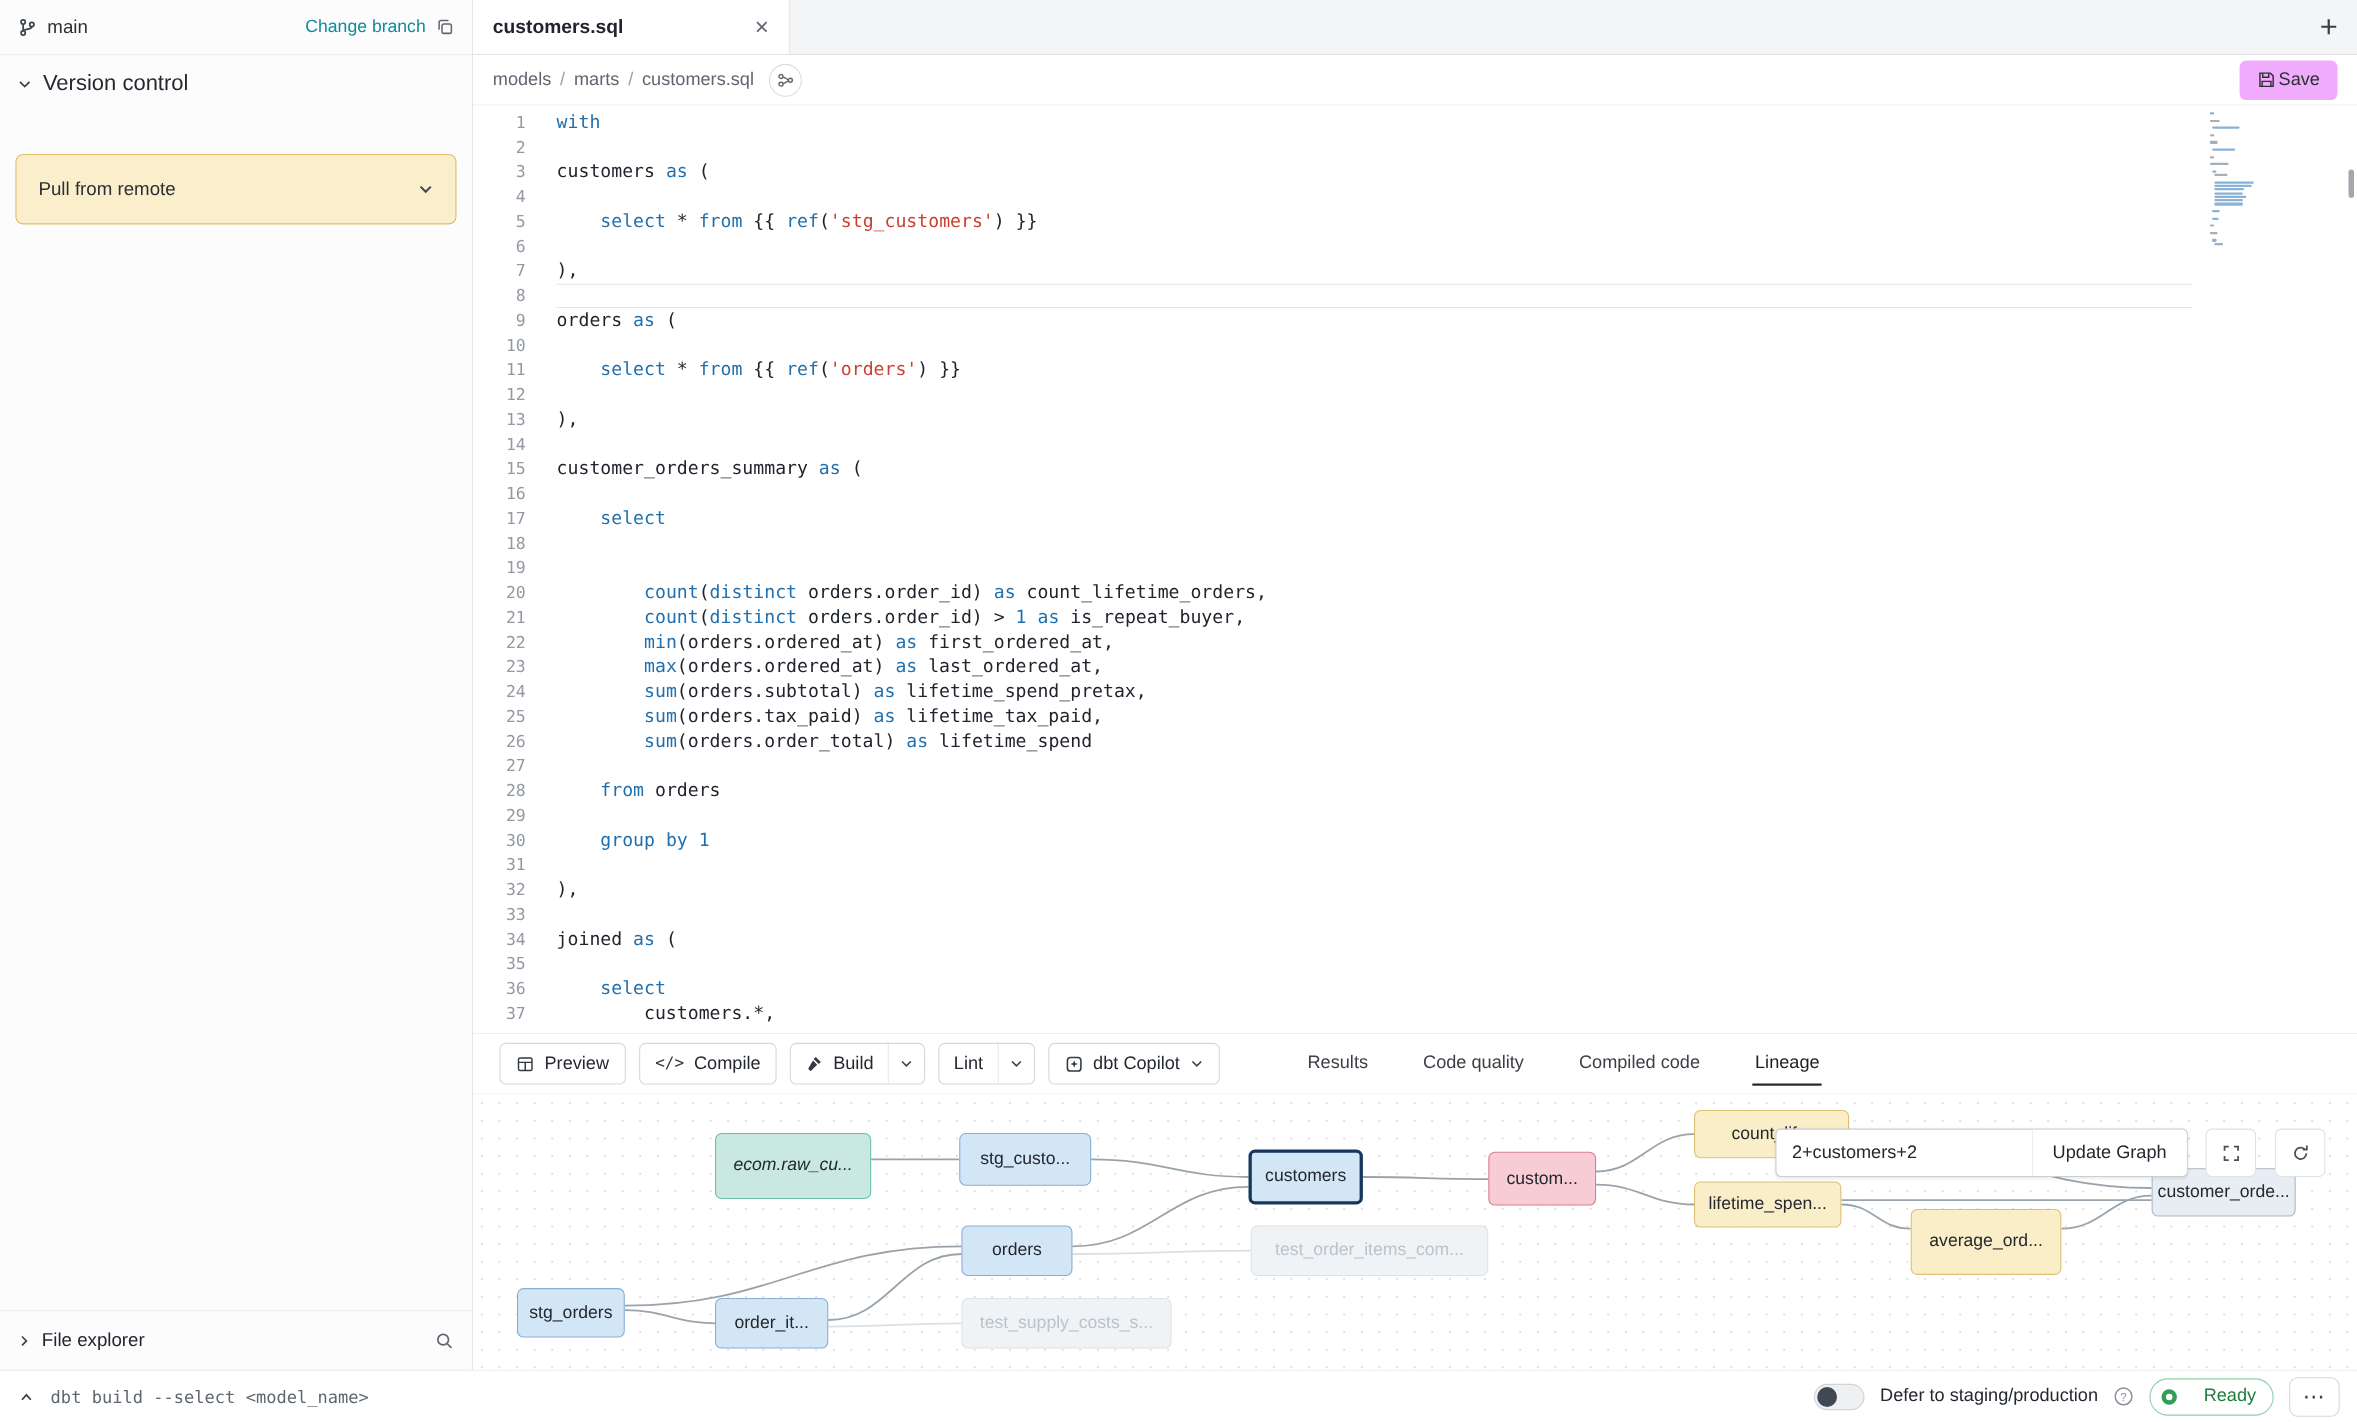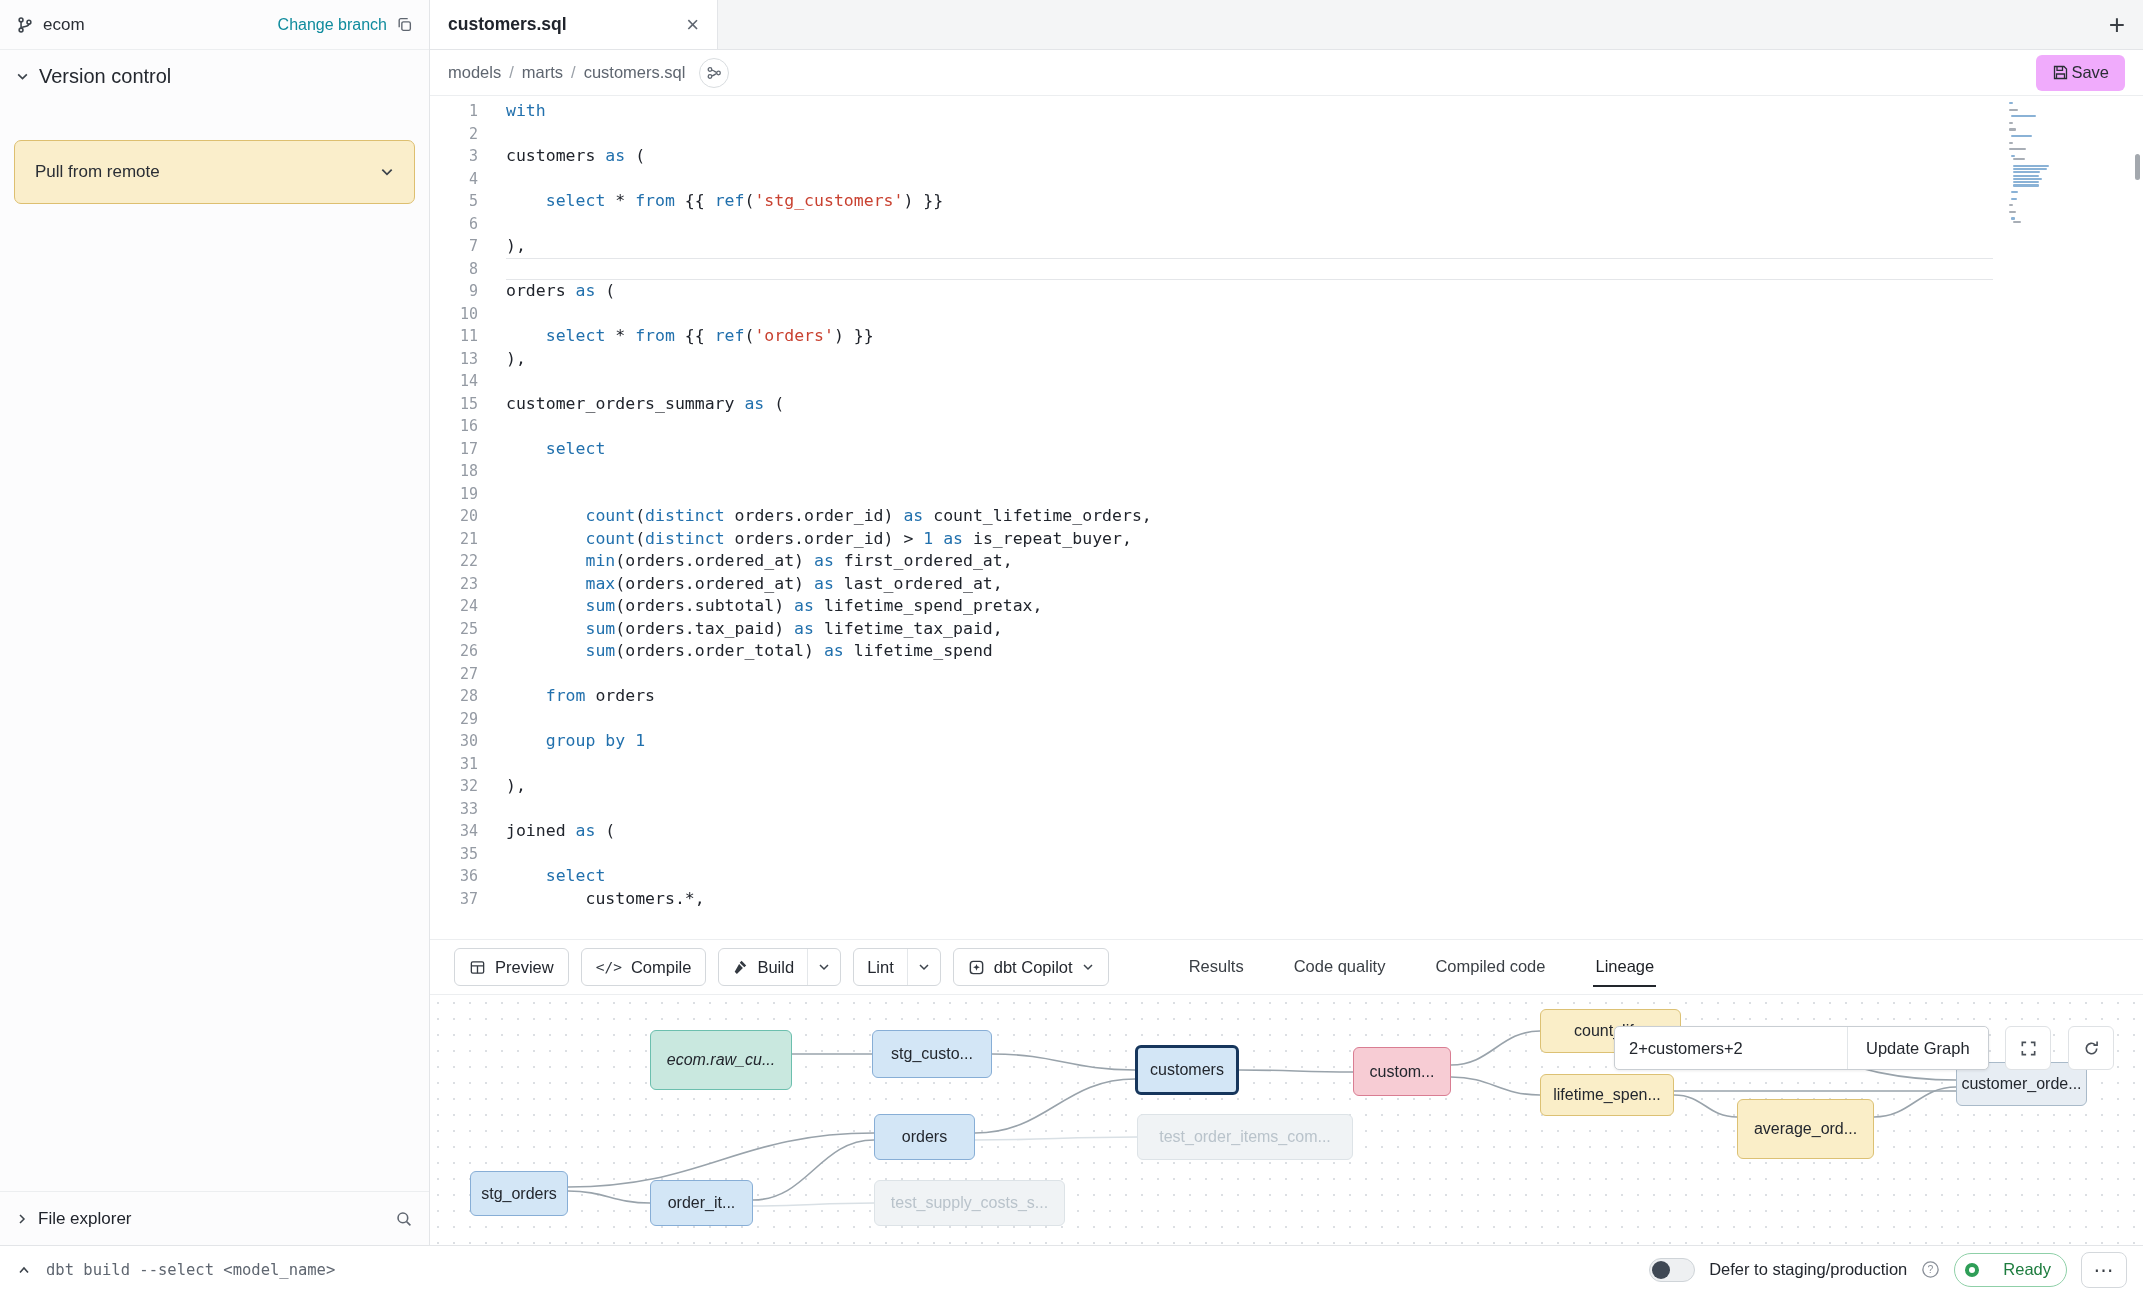--- a/index.html
+++ b/index.html
@@ -211,21 +211,21 @@
       <span class="icon">
         <svg width="18" height="18" viewBox="0 0 16 16">
             <g fill="none" stroke="#3c434b" stroke-width="1.4">
               <circle cx="4.5" cy="3.5" r="1.7"></circle>
               <circle cx="4.5" cy="12.5" r="1.7"></circle>
               <circle cx="11.5" cy="5.5" r="1.7"></circle>
               <path d="M4.5 5.2 v5.6 M11.5 7.2 c0 2.6 -4.2 1.6 -6.2 3"></path>
             </g>
           </svg>
       </span>
-      <span class="branch-name">ecom</span>
+      <span class="branch-name">main</span>
       <span class="spacer"></span>
       <span class="change-branch">Change branch</span>
       <span class="icon">
         <svg width="17" height="17" viewBox="0 0 16 16">
             <g fill="none" stroke="#5f6670" stroke-width="1.3">
               <rect x="5.5" y="5.5" width="8" height="8" rx="1.5"></rect>
               <path d="M3 10.5 V4 a1.5 1.5 0 0 1 1.5 -1.5 H11"></path>
             </g>
           </svg>
       </span>
@@ -352,20 +352,24 @@
             <span class="ln">9</span>
             <span class="lc"><span class="tok-p">orders </span><span class="tok-k">as</span><span class="tok-p"> (</span></span>
           </div>
           <div class="code-line">
             <span class="ln">10</span>
             <span class="lc"></span>
           </div>
           <div class="code-line">
             <span class="ln">11</span>
             <span class="lc"><span class="tok-p">    </span><span class="tok-k">select</span><span class="tok-p"> * </span><span class="tok-k">from</span><span class="tok-p"> {{ </span><span class="tok-k">ref</span><span class="tok-p">(</span><span class="tok-s">'orders'</span><span class="tok-p">) }}</span></span>
+          </div>
+          <div class="code-line">
+            <span class="ln">12</span>
+            <span class="lc"></span>
           </div>
           <div class="code-line">
             <span class="ln">13</span>
             <span class="lc"><span class="tok-p">),</span></span>
           </div>
           <div class="code-line">
             <span class="ln">14</span>
             <span class="lc"></span>
           </div>
           <div class="code-line">

